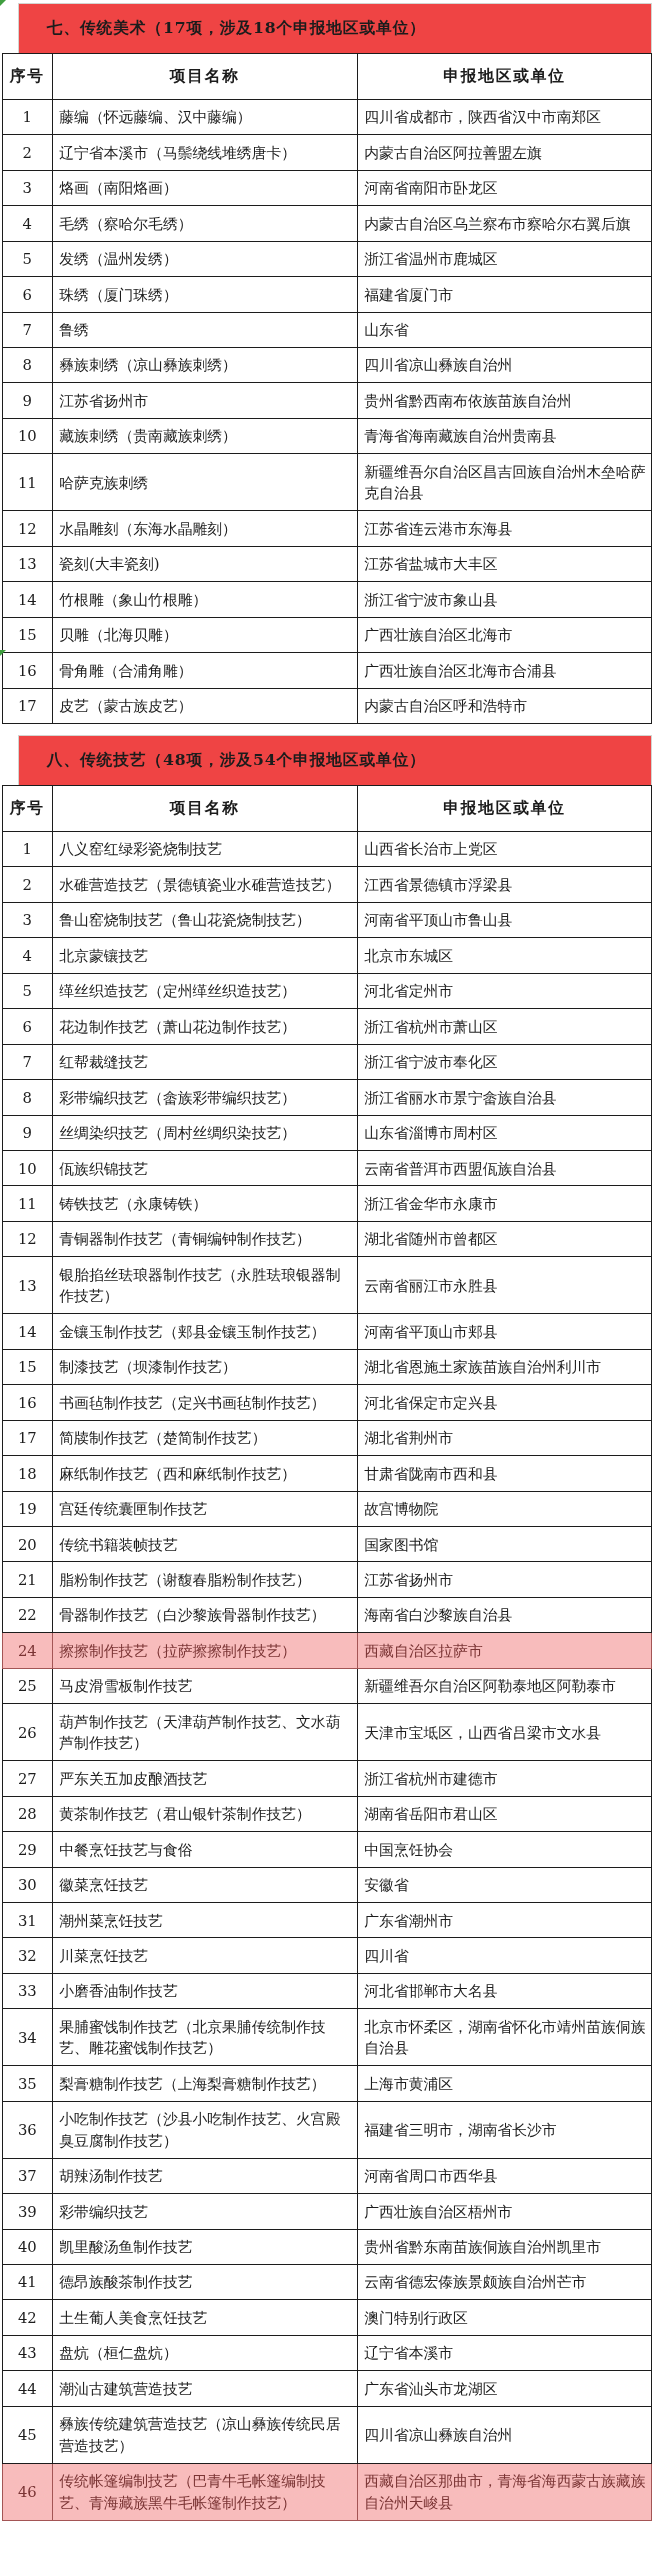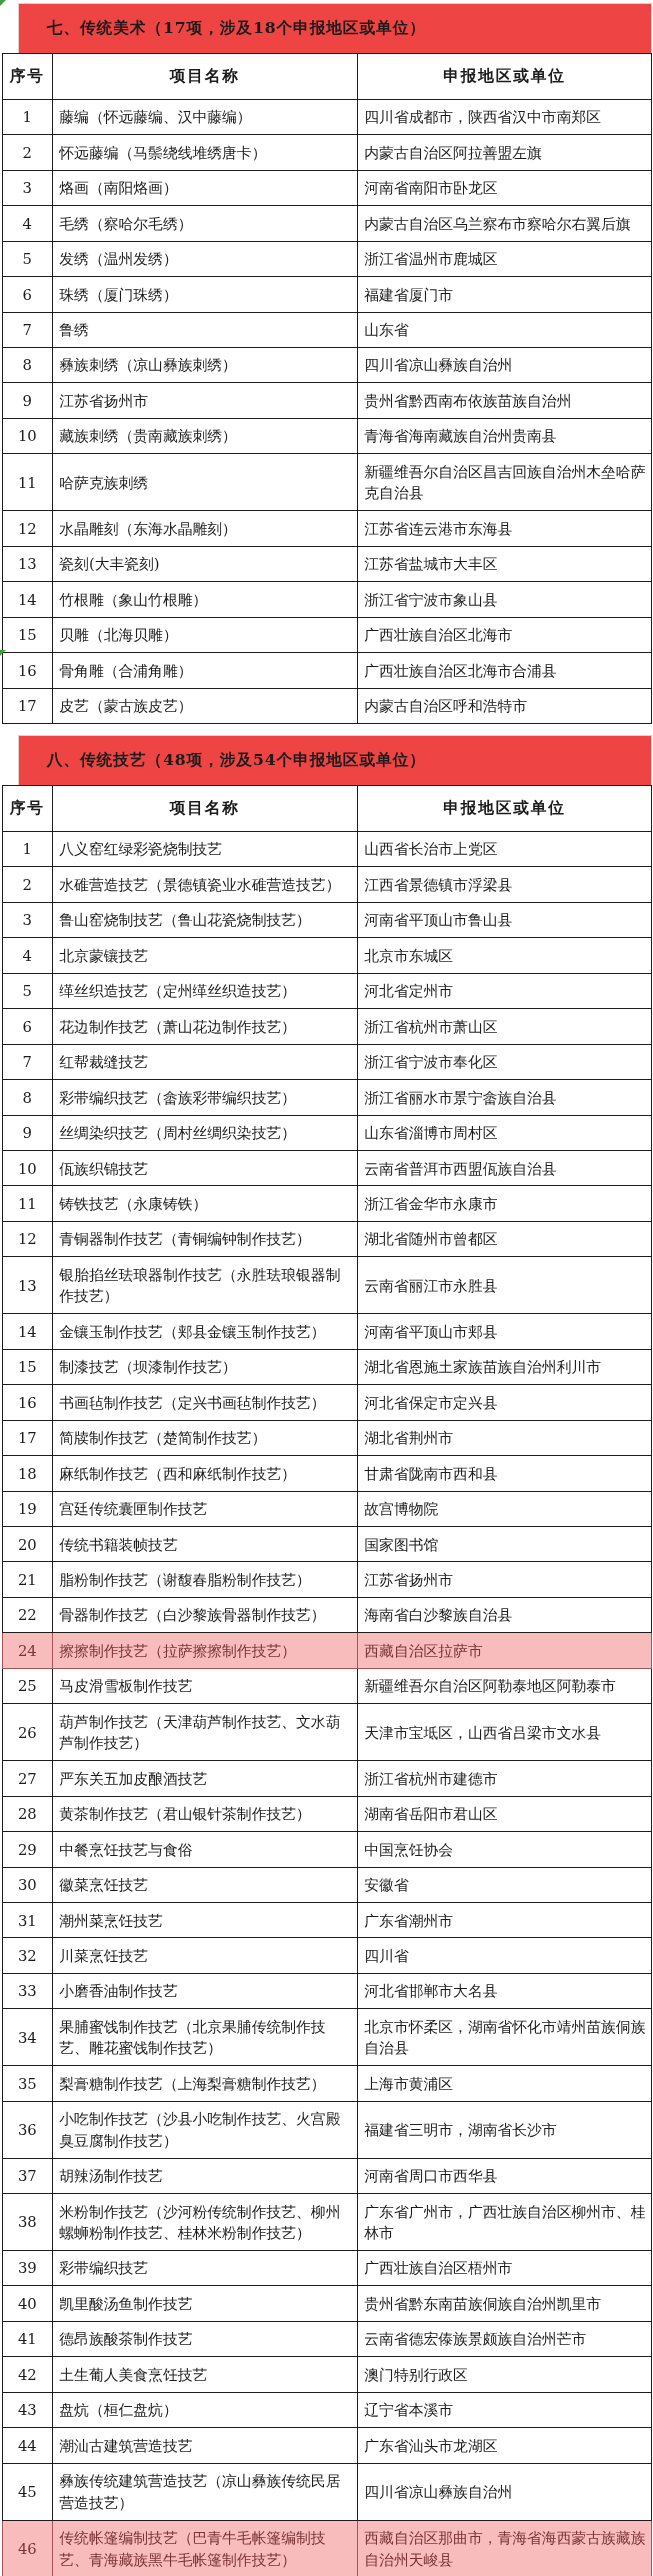--- a/index.html
+++ b/index.html
@@ -103,21 +103,21 @@
           </tr>
         </thead>
         <tbody>
           <tr class="">
             <td class="cell-num">1</td>
             <td class="cell-name">藤编（怀远藤编、汉中藤编）</td>
             <td class="cell-region">四川省成都市，陕西省汉中市南郑区</td>
           </tr>
           <tr class="">
             <td class="cell-num">2</td>
-            <td class="cell-name">怀远藤编（马鬃绕线堆绣唐卡）</td>
+            <td class="cell-name">辽宁省本溪市（马鬃绕线堆绣唐卡）</td>
             <td class="cell-region">内蒙古自治区阿拉善盟左旗</td>
           </tr>
           <tr class="">
             <td class="cell-num">3</td>
             <td class="cell-name">烙画（南阳烙画）</td>
             <td class="cell-region">河南省南阳市卧龙区</td>
           </tr>
           <tr class="">
             <td class="cell-num">4</td>
             <td class="cell-name">毛绣（察哈尔毛绣）</td>
@@ -381,25 +381,20 @@
             <td class="cell-num">36</td>
             <td class="cell-name">小吃制作技艺（沙县小吃制作技艺、火宫殿臭豆腐制作技艺）</td>
             <td class="cell-region">福建省三明市，湖南省长沙市</td>
           </tr>
           <tr class="">
             <td class="cell-num">37</td>
             <td class="cell-name">胡辣汤制作技艺</td>
             <td class="cell-region">河南省周口市西华县</td>
           </tr>
           <tr class="">
-            <td class="cell-num">38</td>
-            <td class="cell-name">米粉制作技艺（沙河粉传统制作技艺、柳州螺蛳粉制作技艺、桂林米粉制作技艺）</td>
-            <td class="cell-region">广东省广州市，广西壮族自治区柳州市、桂林市</td>
-          </tr>
-          <tr class="">
             <td class="cell-num">39</td>
             <td class="cell-name">彩带编织技艺</td>
             <td class="cell-region">广西壮族自治区梧州市</td>
           </tr>
           <tr class="">
             <td class="cell-num">40</td>
             <td class="cell-name">凯里酸汤鱼制作技艺</td>
             <td class="cell-region">贵州省黔东南苗族侗族自治州凯里市</td>
           </tr>
           <tr class="">

